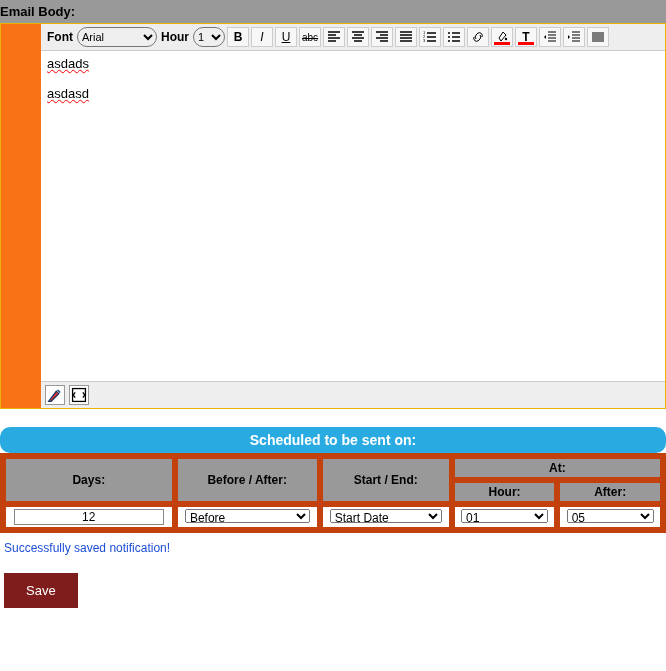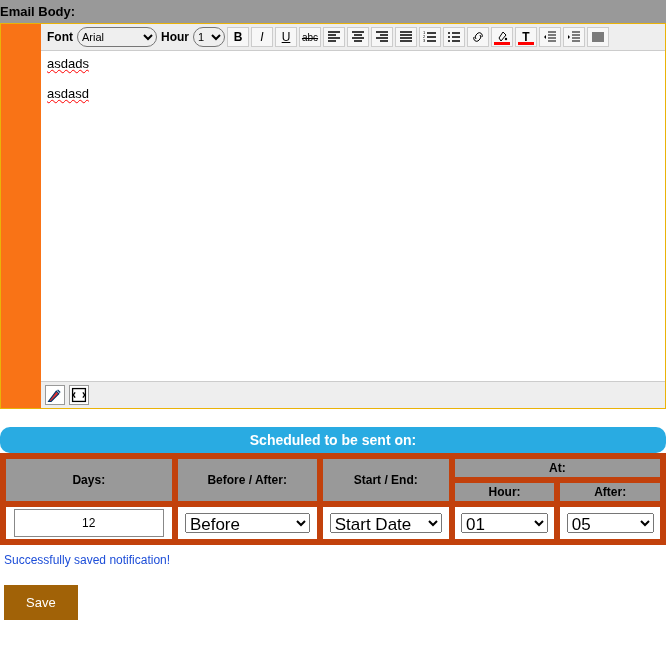--- a/index.html
+++ b/index.html
@@ -114,36 +114,36 @@
     background: #999;
     color: #000;
     font-weight: bold;
   }
   .sched-table td {
     background: #fff;
   }
   .sched-table input[type="text"] {
     width: 95%;
     text-align: center;
-    height: 28px;
+    height: 16px;
     border: 1px solid #888;
     font-size: 12px;
   }
   .sched-table select {
     width: 95%;
-    height: 20px;
-    font-size: 17px;
+    height: 14px;
+    font-size: 12px;
   }
   .status-msg {
     color: #1d4ed8;
     padding: 8px 4px 18px 4px;
     font-size: 12px;
   }
   .save-btn {
-    background: #a16207;
+    background: #7f1d1d;
     color: #fff;
     border: none;
     padding: 10px 22px;
     font-size: 13px;
     cursor: pointer;
     margin: 0 0 8px 4px;
   }
   .color-underline {
     position: relative;
   }

